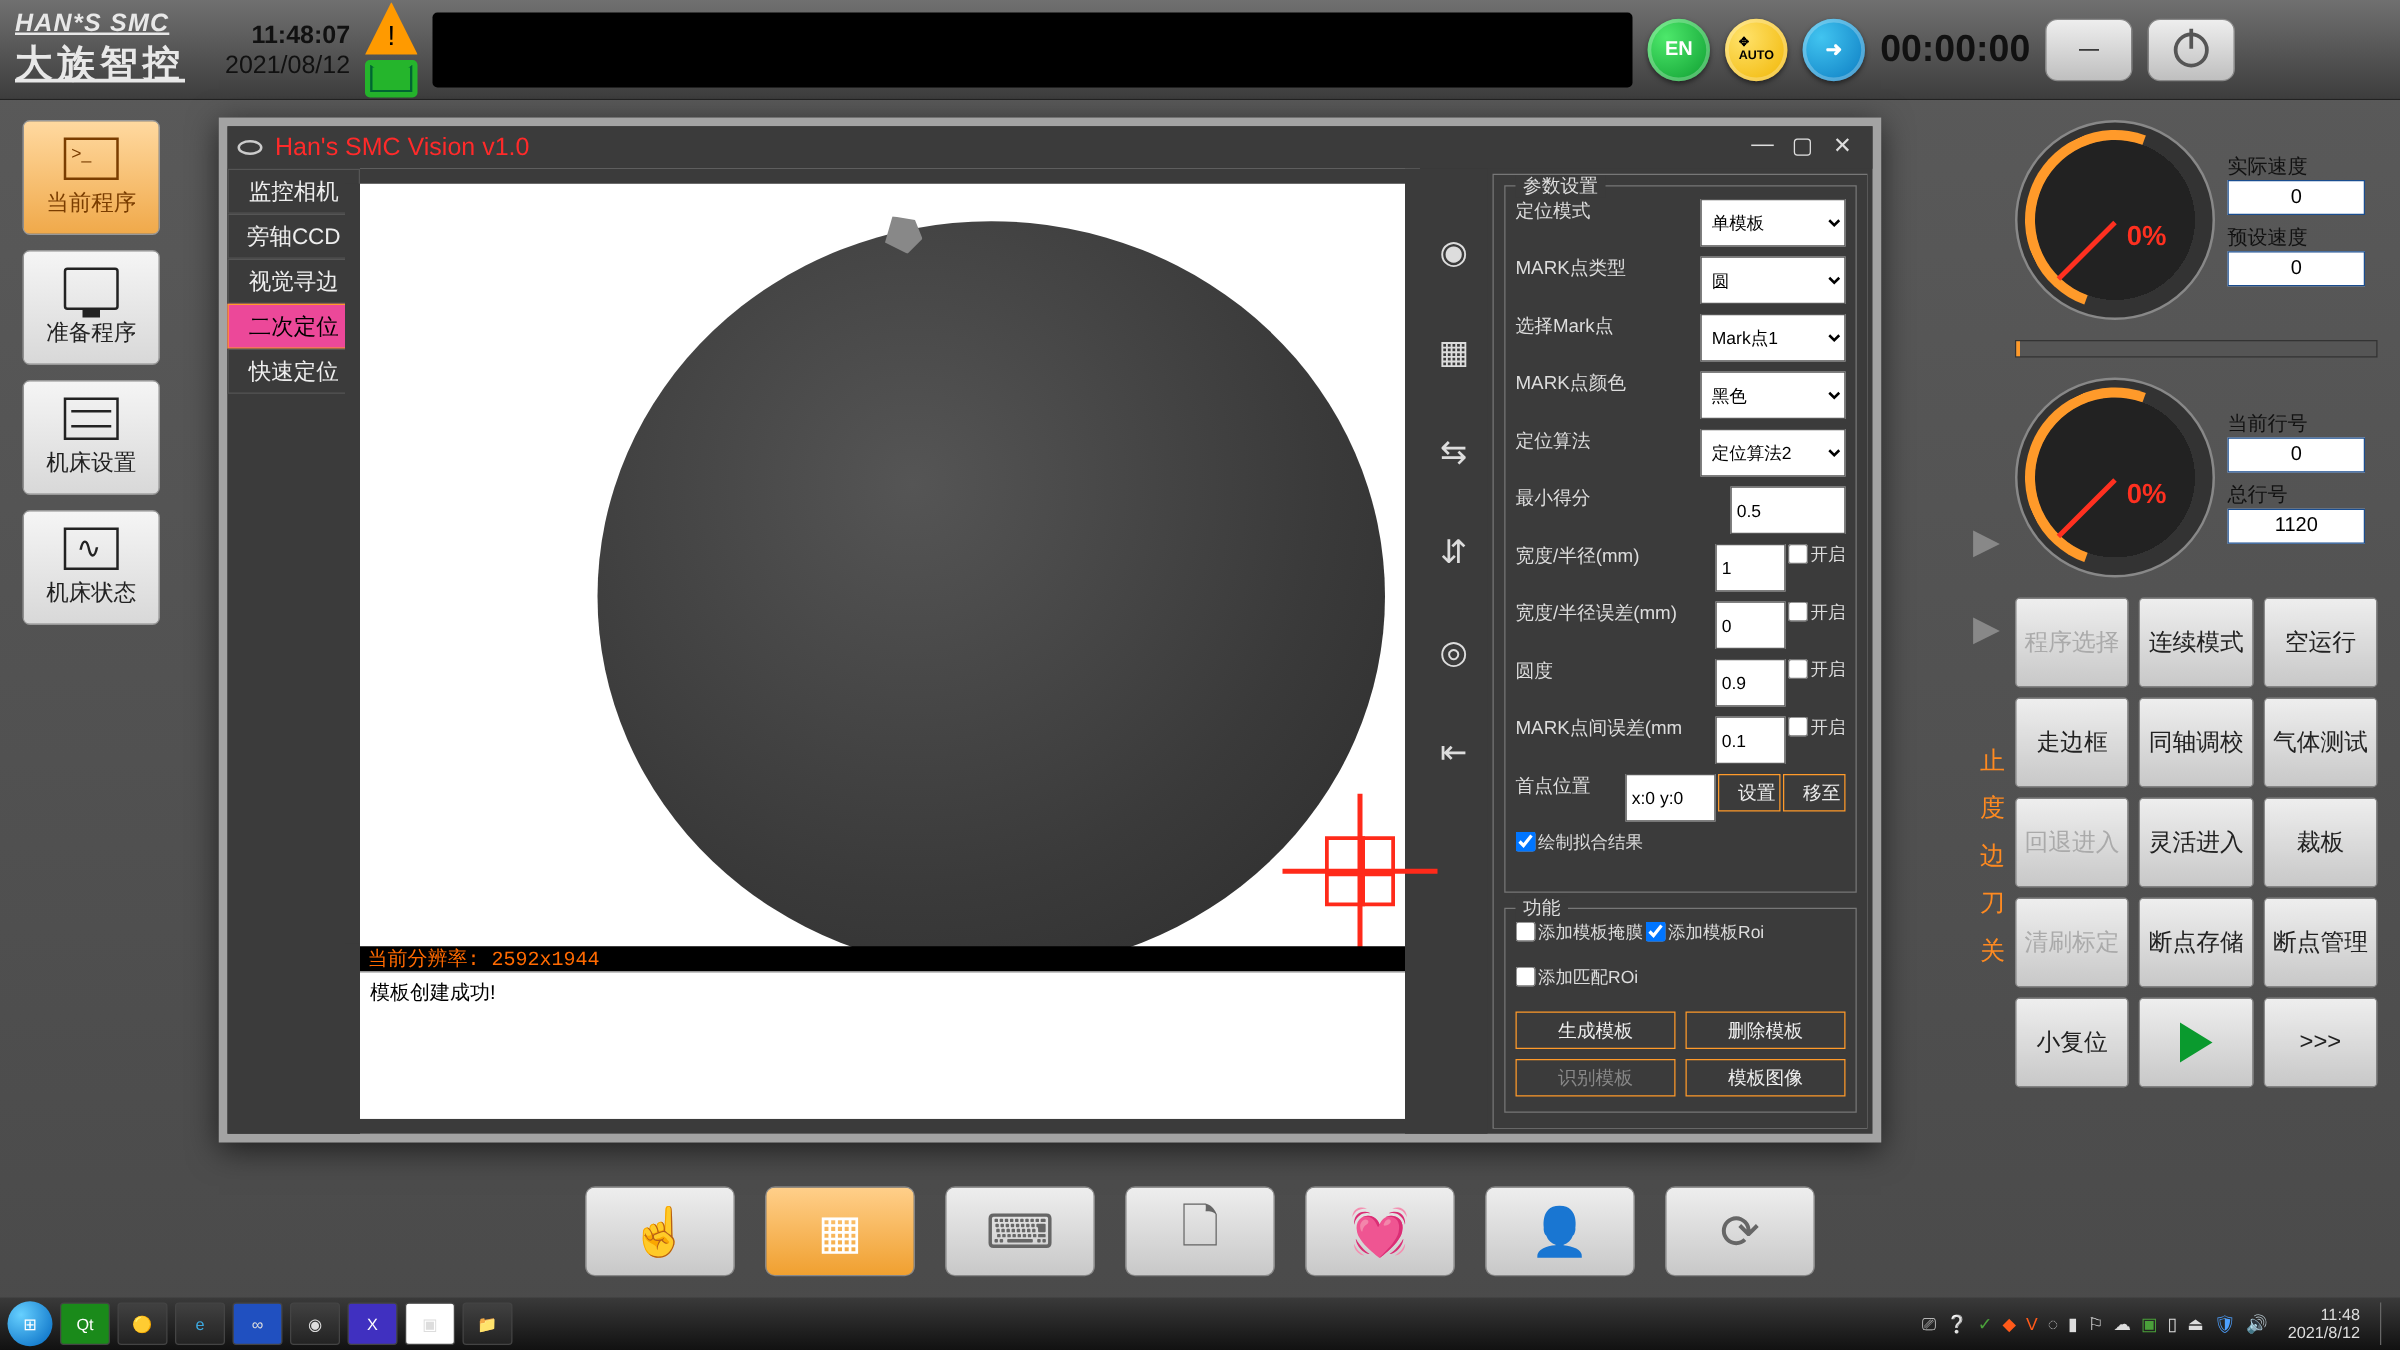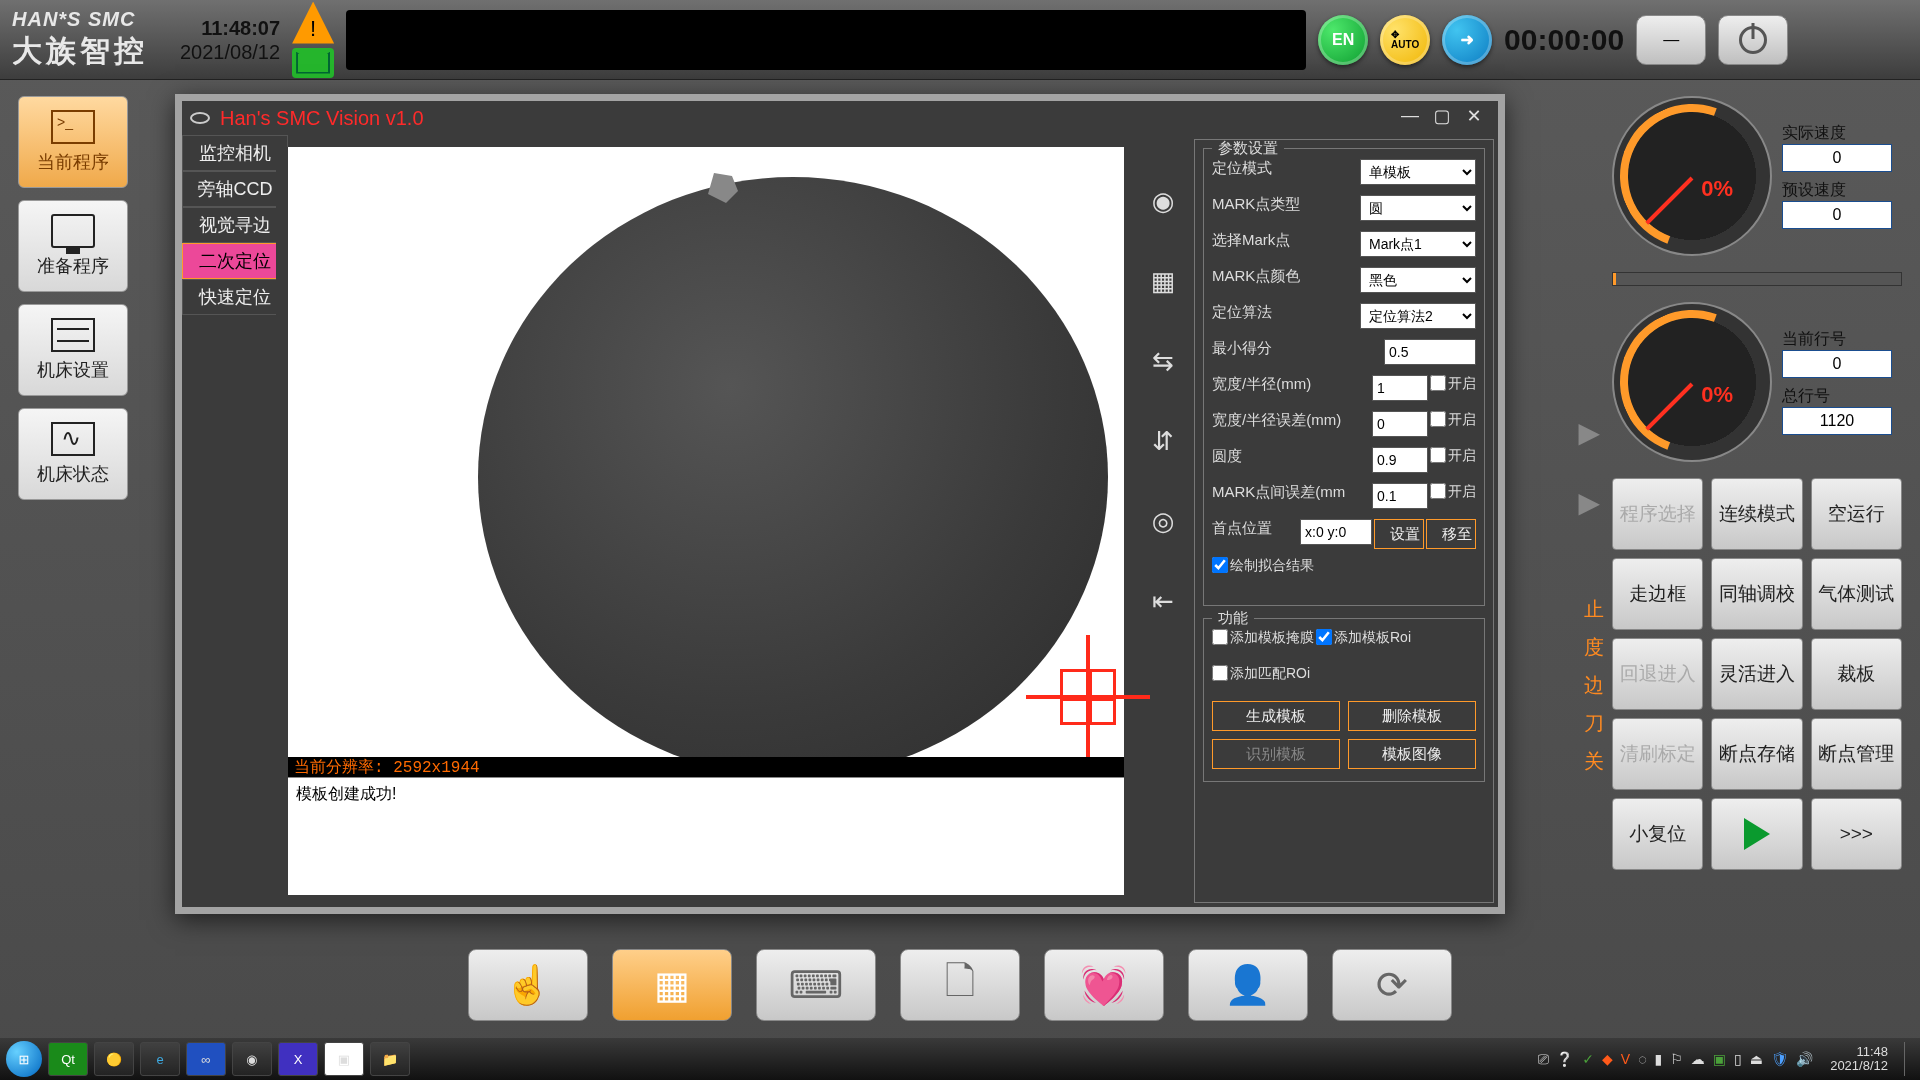--- a/index.html
+++ b/index.html
@@ -1,20 +1,20 @@
 <!DOCTYPE html>
 <html><head>
 <meta charset="utf-8">
 <style>
 * { box-sizing: border-box; margin: 0; padding: 0; font-family: "Microsoft YaHei", Arial, sans-serif; }
 body { width: 1920px; height: 1080px; background: linear-gradient(#5a5a5a,#4a4a4a); overflow: hidden; position: relative; }
 
 
 .header { height: 80px; background: linear-gradient(#707070,#3d3d3d); display:flex; align-items:center; padding:0 12px; gap:12px; border-bottom:1px solid #222; }
-.brand { color:#e8e8e8; }
+.brand { color:#e8e8e8;text-decoration:underline; }
 .brand .en{ font-style:italic; font-weight:bold; letter-spacing:1px; font-size:20px;}
 .brand .cn{ font-size:30px; font-weight:bold; letter-spacing:4px;}
 .header .time { color:#111; text-align:right; font-size:20px; line-height:1.2; margin-left:20px;}
 .header .time div:first-child{font-weight:bold;}
 .tri-warn{ width:42px; height:42px; clip-path:polygon(50% 0,100% 100%,0 100%); background:#ff9a00; display:flex; align-items:flex-end; justify-content:center; font-size:22px; color:#000; padding-bottom:2px;}
 .mail{ width:42px; height:30px; background:#25b52c; border-radius:4px; position:relative;}
 .mail:before{content:"";position:absolute;left:4px;right:4px;top:4px;bottom:4px;border:2px solid #063; clip-path:polygon(0 0,50% 60%,100% 0,100% 100%,0 100%);}
 .header .blackbar{ flex:0 0 960px; height:60px; background:#000; border-radius:4px;}
 .roundbtn{ width:50px;height:50px;border-radius:50%; display:flex;align-items:center;justify-content:center;font-weight:bold;font-size:16px; box-shadow:0 2px 4px rgba(0,0,0,.5),inset 0 0 0 3px rgba(255,255,255,.25); cursor:pointer;}
 .rb-green{background:radial-gradient(circle at 30% 30%,#4de86b,#0b9a2e);color:#fff;}
@@ -87,21 +87,21 @@
 
 .tools{width:54px;background:#3b3b3b;display:flex;flex-direction:column;align-items:center;padding-top:50px;gap:48px;}
 .tool{width:32px;height:32px;color:#ddd;display:flex;align-items:center;justify-content:center;font-size:26px;cursor:pointer;}
 
 
 .ppanel{width:300px;background:#3b3b3b;border:1px solid #777;margin:4px;padding:8px;color:#ddd;font-size:15px;overflow-y:auto;}
 .pgroup{border:1px solid #777;padding:10px 8px 12px;margin-bottom:12px;position:relative;}
 .pgroup .legend{position:absolute;top:-10px;left:8px;background:#3b3b3b;padding:0 6px;font-size:15px;}
 .prow{display:flex;align-items:flex-start;gap:2px;margin-bottom:8px;min-height:28px;}
 .prow .plbl{flex:1;white-space:nowrap;}
-.psel,.ptxt{height:26px;background:#fff;border:1px solid #555;color:#000;font-size:14px;padding:0 4px;}
+.psel,.ptxt{height:38px;background:#fff;border:1px solid #555;color:#000;font-size:14px;padding:0 4px;}
 .psel{width:116px;}
 .ptxt{width:56px;}
 .ptxt.wide{width:92px;}
 .pchk{width:16px;height:16px;}
 .pchklbl{font-size:14px;}
 .pbtnrow{display:flex;gap:8px;}
 .pbtn{flex:1;height:30px;border:1px solid #ff9a2a;background:#3b3b3b;color:#eee;font-size:15px;cursor:pointer;}
 .pbtn.dim{color:#888;}
 .pbtn.small{flex:0 0 50px;padding-left:12px;}
 

